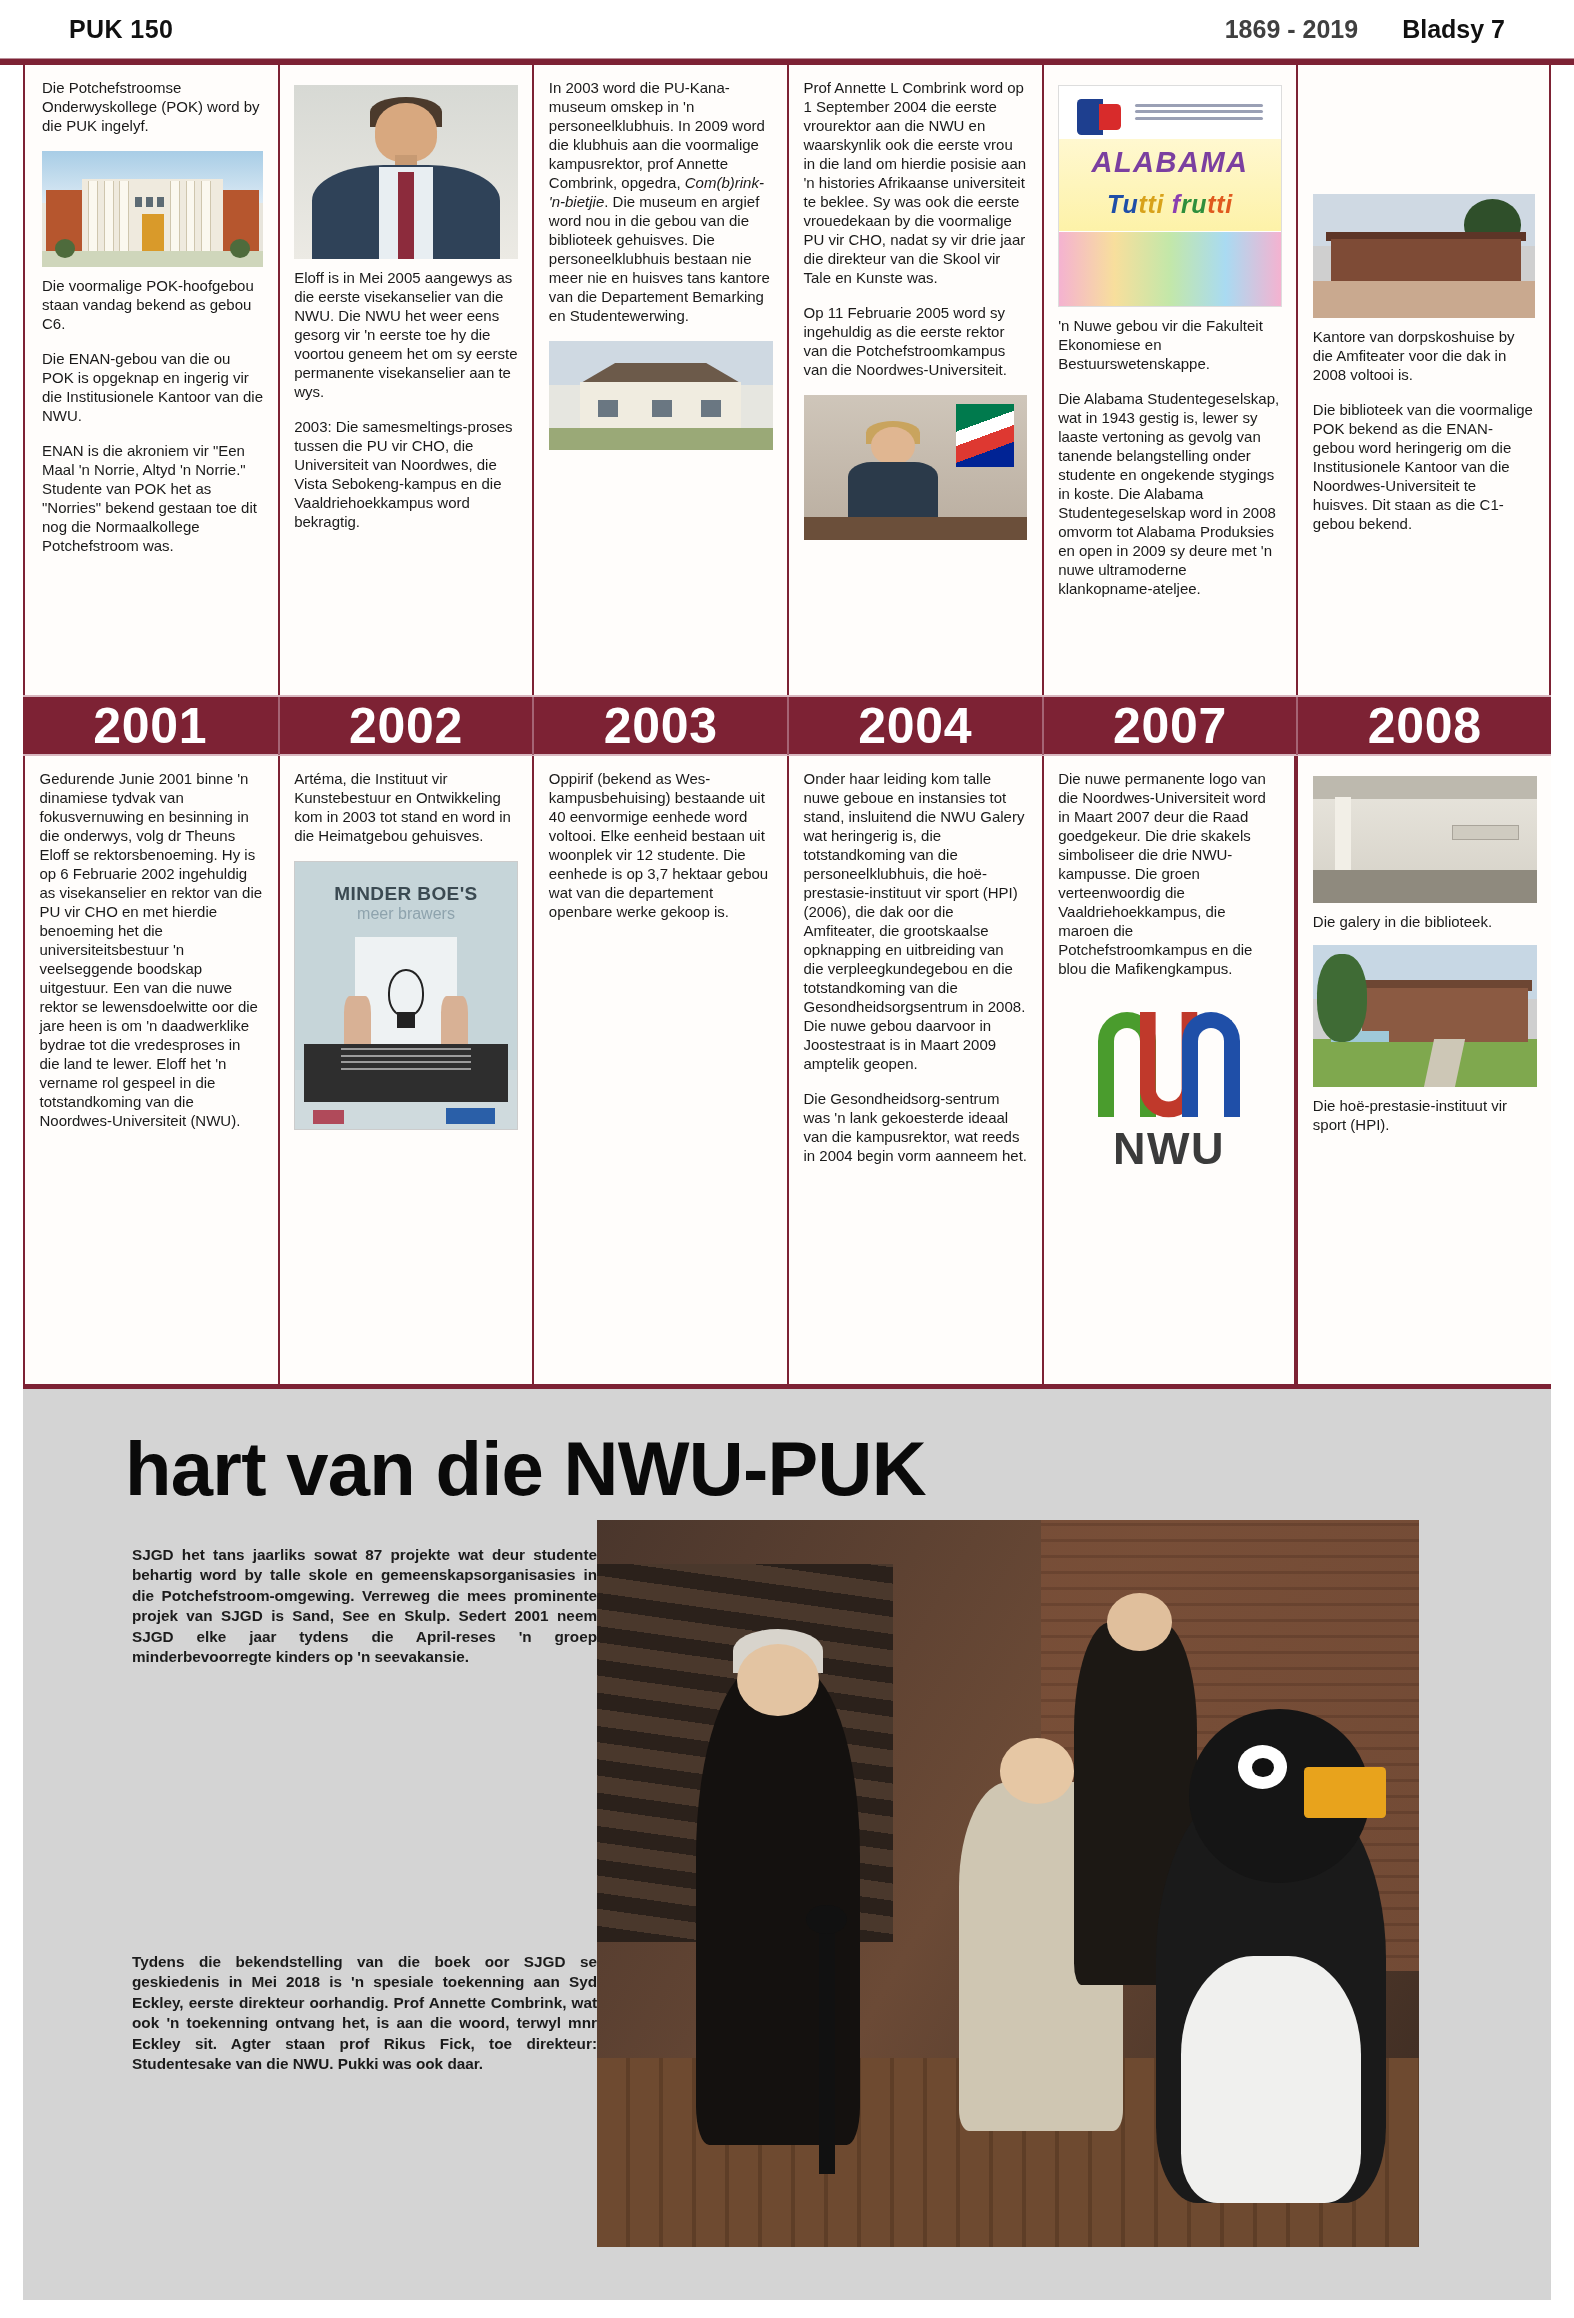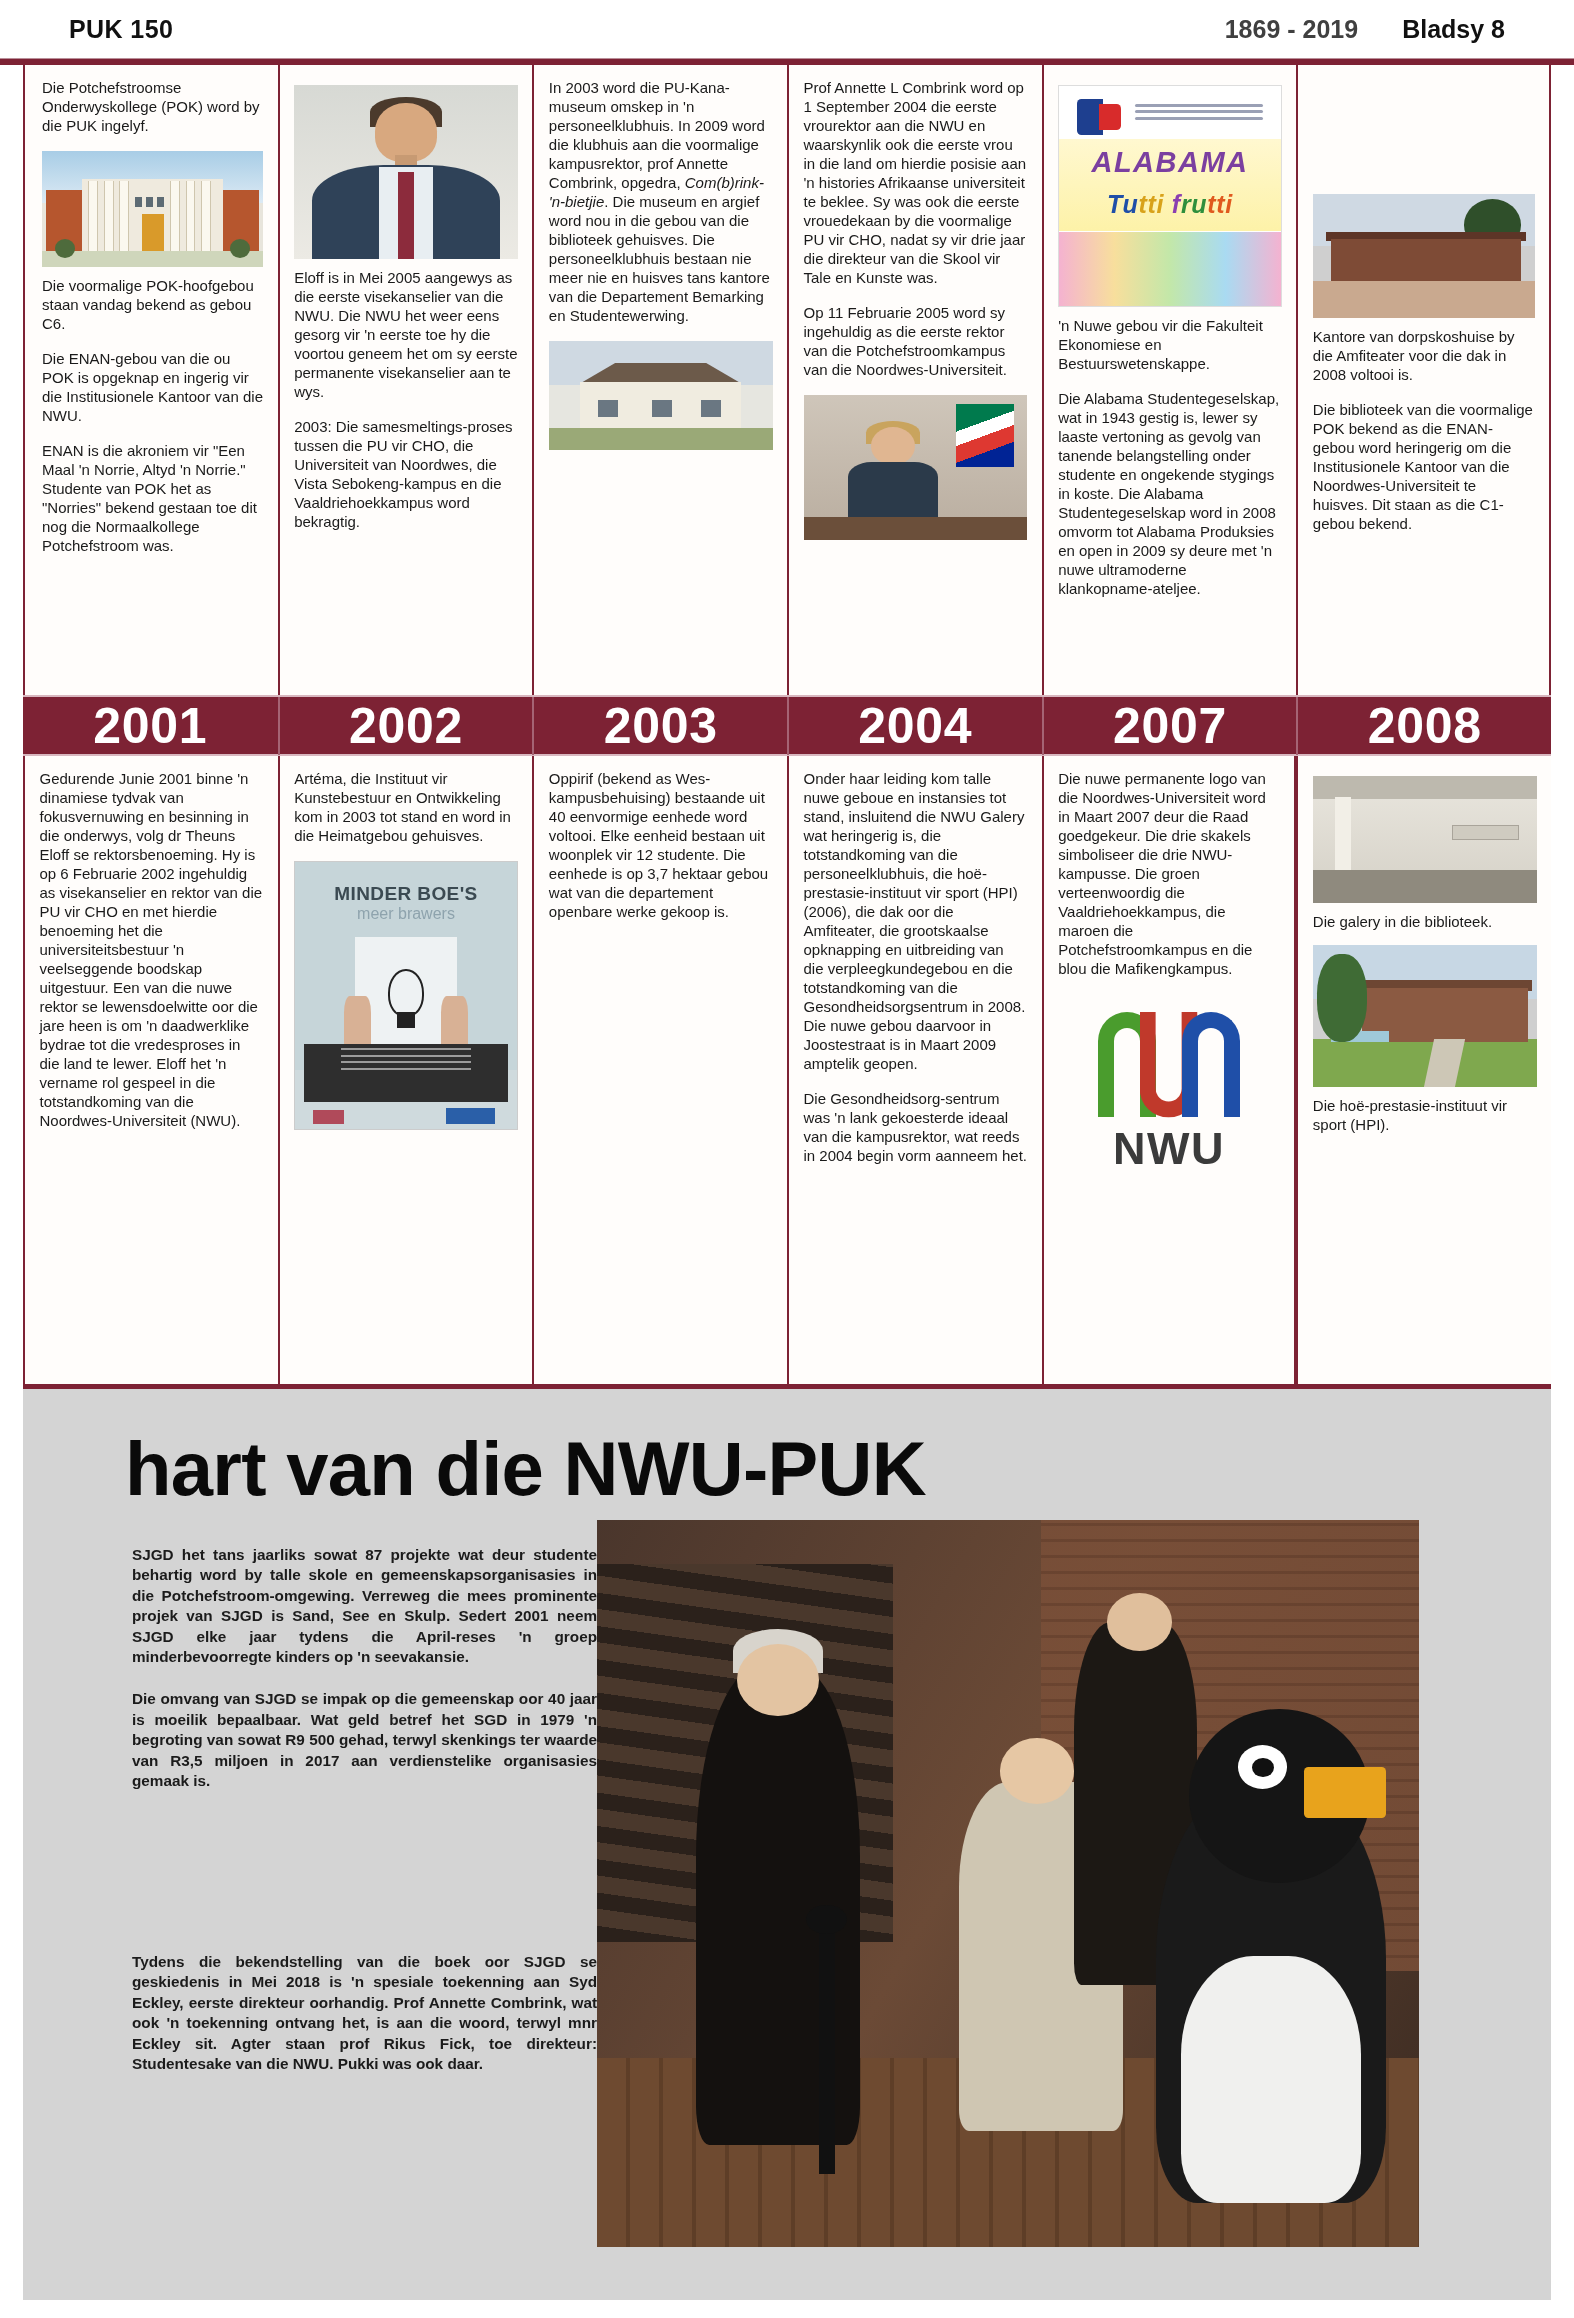--- a/index.html
+++ b/index.html
@@ -226,21 +226,21 @@
 </style>
 </head>
 <body>
 
 <div class="page">
 
   <div class="masthead">
     <div class="mh-left">PUK 150</div>
     <div class="mh-spacer"></div>
     <div class="mh-years">1869 - 2019</div>
-    <div class="mh-page">Bladsy 8</div>
+    <div class="mh-page">Bladsy 7</div>
   </div>
   <div class="mh-rule"></div>
 
   <div class="grid">
 
     <div class="cell row-top">
       <p class="body">Die Potchefstroomse Onderwyskollege (POK) word by die PUK ingelyf.</p>
       <div class="photo ph-pok">
         <div class="sky"></div>
         <div class="wingL"></div>
@@ -416,21 +416,20 @@
       <p class="cap">Die hoë-prestasie-instituut vir sport (HPI).</p>
     </div>
 
   </div>
 
   <div class="feature">
     <div class="feat-head">hart van die NWU-PUK</div>
 
     <div class="feat-col">
       <p>SJGD het tans jaarliks sowat 87 projekte wat deur studente behartig word by talle skole en gemeenskapsorganisasies in die Potchefstroom-omgewing. Verreweg die mees prominente projek van SJGD is Sand, See en Skulp. Sedert 2001 neem SJGD elke jaar tydens die April-reses 'n groep minderbevoorregte kinders op 'n seevakansie.</p>
-      <p>Die omvang van SJGD se impak op die gemeenskap oor 40 jaar is moeilik bepaalbaar. Wat geld betref het SGD in 1979 'n begroting van sowat R9 500 gehad, terwyl skenkings ter waarde van R3,5 miljoen in 2017 aan verdienstelike organisasies gemaak is.</p>
     </div>
 
     <div class="feat-col last">
       <p>Tydens die bekendstelling van die boek oor SJGD se geskiedenis in Mei 2018 is 'n spesiale toekenning aan Syd Eckley, eerste direkteur oorhandig. Prof Annette Combrink, wat ook 'n toekenning ontvang het, is aan die woord, terwyl mnr Eckley sit. Agter staan prof Rikus Fick, toe direkteur: Studentesake van die NWU. Pukki was ook daar.</p>
     </div>
 
     <div class="feat-photo">
       <div class="fp-wall"></div>
       <div class="fp-brick"></div>
       <div class="fp-stairs"></div>

